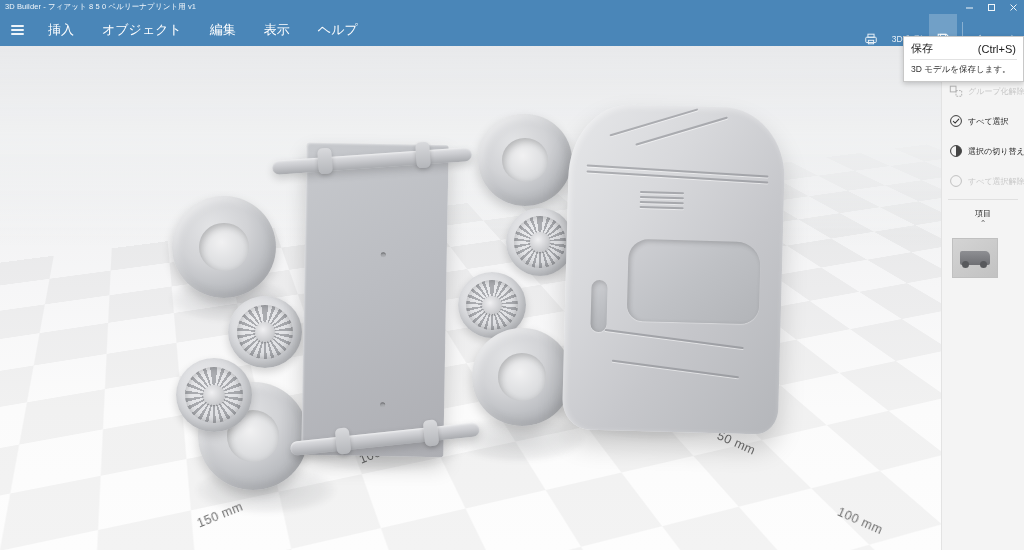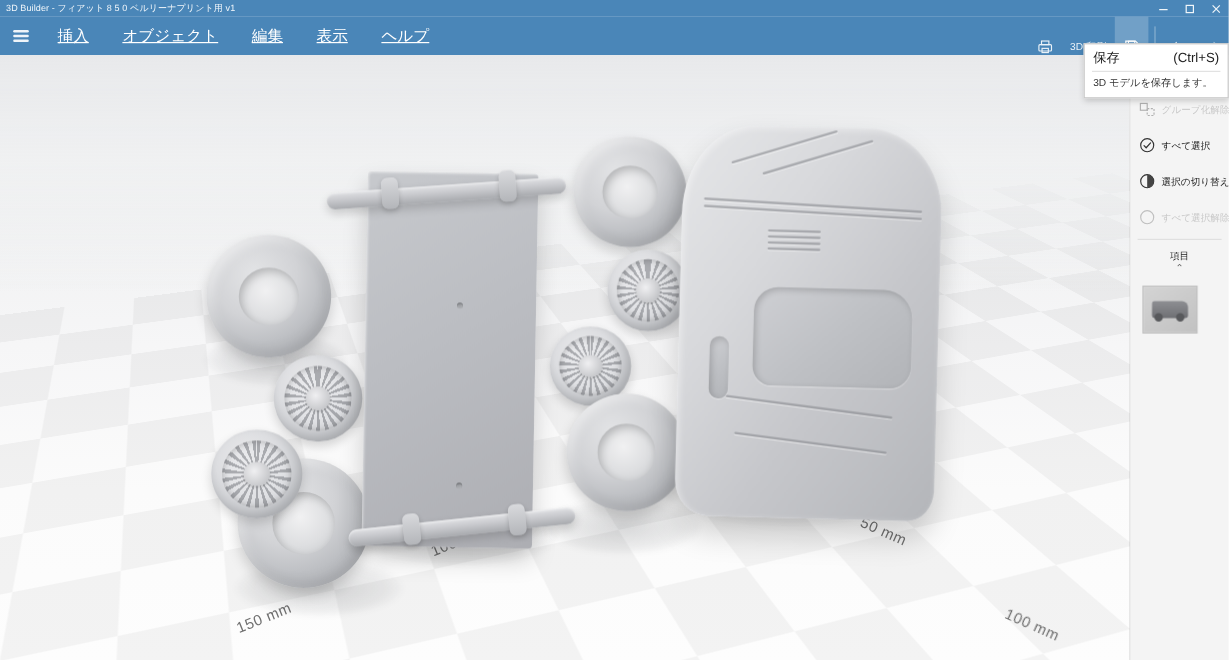--- a/index.html
+++ b/index.html
@@ -36,21 +36,21 @@
   .hamburger {
     width: 34px; height: 32px; display: flex; align-items: center; justify-content: center;
     cursor: pointer;
   }
   .hamburger .bars { width: 13px; }
   .hamburger .bars i {
     display: block; height: 1.3px; background: #eef4f9; margin: 2.6px 0; border-radius: 1px;
   }
   .menu-item {
     padding: 0 14px; height: 32px; line-height: 32px;
-    font-size: 13px; color: #ffffff; cursor: pointer; white-space: nowrap; text-decoration: underline;
+    font-size: 13px; color: #ffffff; cursor: pointer; white-space: nowrap;
   }
 
   .toolbar-right {
     position: absolute; right: 0; top: 0; height: 32px;
     display: flex; align-items: center;
   }
   .tb-btn {
     height: 32px; display: flex; align-items: flex-end; gap: 4px;
     padding: 0 7px; cursor: pointer; color: #fff;
   }

